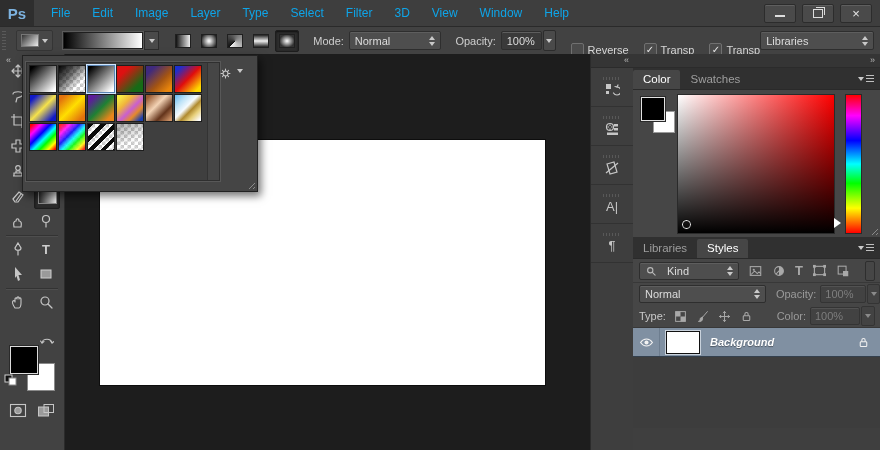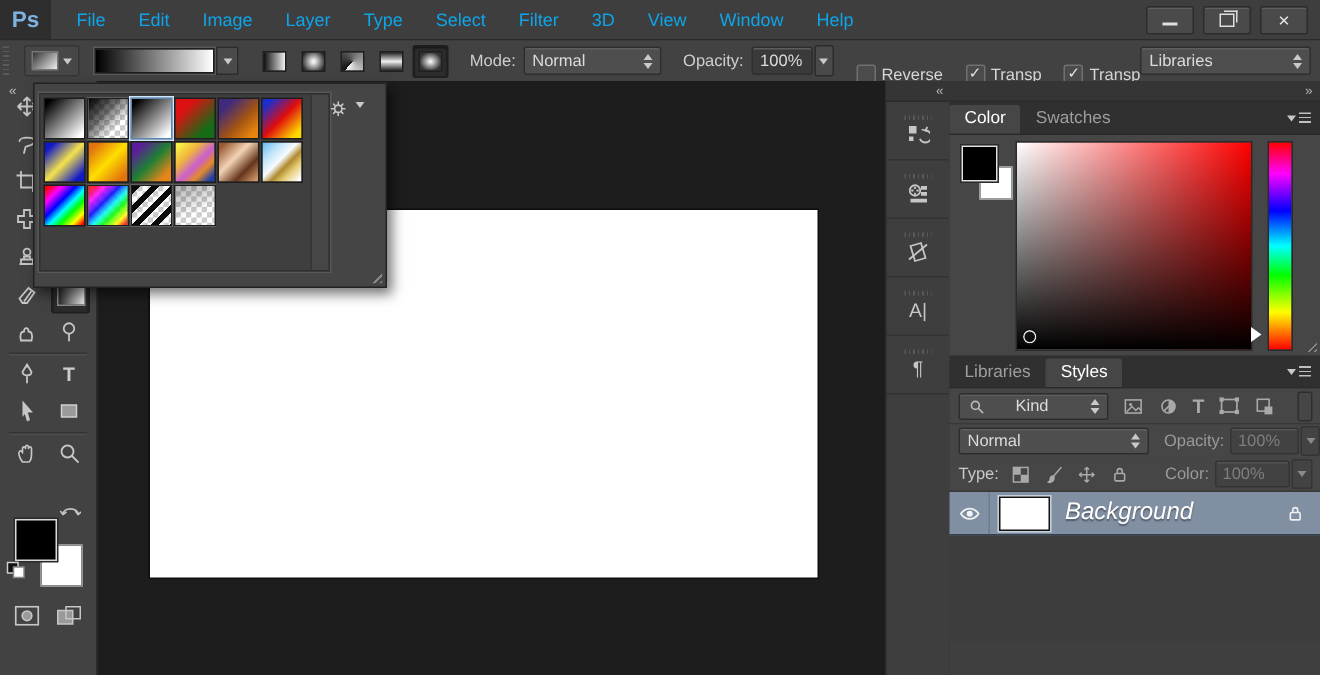--- a/index.html
+++ b/index.html
@@ -109,21 +109,21 @@
   .blendrow{height:22px;}
   .blendfield{width:128px;height:16px;margin-left:6px;justify-content:space-between;}
   .dimlabel{color:#9a9a9a;margin-left:10px;}
   .dimbox{width:40px;height:16px;color:#7e7e7e;background:#424242;border:1px solid #343434;box-shadow:inset 0 1px 0 #525252;border-radius:2px;display:flex;align-items:center;padding:0 4px;margin-left:4px;}
   .dimarrow{width:12px;height:18px;background:#434343;border:1px solid #343434;display:flex;align-items:center;justify-content:center;margin-left:1px;border-radius:2px;}
   .lockrow{height:22px;border-bottom:1px solid #383838;}
   .lockics{display:flex;gap:9px;margin-left:8px;align-items:center;}
   .layerrow{height:28px;background:#8090a2;border-bottom:1px solid #33404e;display:flex;align-items:center;}
   .eyebox{width:26px;display:flex;justify-content:center;border-right:1px solid #6d7d8f;height:28px;align-items:center;}
   .lthumb{width:32px;height:21px;background:#fff;border:1px solid #111;box-shadow:0 0 0 1px #c9d2dc;margin-left:6px;}
-  .lname{margin-left:10px;font-style:italic;color:#fff;font-size:16px;text-shadow:0 1px 1px rgba(0,0,0,.4);}
+  .lname{margin-left:10px;font-style:italic;color:#fff;font-size:11px;text-shadow:0 1px 1px rgba(0,0,0,.4);font-weight:bold;}
   .llock{margin-left:auto;margin-right:10px;}
   .layersrest{height:71px;background:#3d3d3d;}
   
   .gpicker{position:absolute;left:22px;top:55px;width:234px;height:135px;background:#454545;border:1px solid #222;
            box-shadow:3px 4px 8px rgba(0,0,0,.55);z-index:50;}
   .gwell{position:absolute;left:3px;top:6px;width:192px;height:117px;background:#3f3f3f;border:1px solid #2f2f2f;box-shadow:0 0 0 1px #585858;overflow:hidden;}
   .gswatches{position:absolute;left:2px;top:2px;width:176px;display:flex;flex-wrap:wrap;gap:1px;}
   .gsw{width:28px;height:28px;border:1px solid #1e1e1e;box-sizing:border-box;}
   .gsw.sel{outline:1px solid #cfe6ff;outline-offset:0px;border-color:#5c86b5;}
   .gscroll{position:absolute;right:0;top:0;width:11px;height:100%;background:#464646;border-left:1px solid #333;}
@@ -490,21 +490,21 @@
         <div class="tab active">Styles</div>
         <div class="menuicon">
             <span class="tridn"></span>
             <span class="lines"></span>
           </div>
       </div>
 
 
       <div class="lrow kindrow">
         <div class="field kindfield">
-          <span style="display:flex;align-items:flex-start;gap:20px">
+          <span style="display:flex;align-items:flex-start;gap:10px">
             <svg width="12" height="12" viewBox="0 0 16 16">
                 <g stroke="#b8b8b8" fill="none" stroke-width="1.5" stroke-linecap="round">
                   <circle cx="7" cy="7" r="3.5"></circle>
                   <path d="M9.8 9.8L13.5 13.5"></path>
                 </g>
               </svg>
             <span>Kind</span>
           </span>
           <span class="updown">
               <i class="u"></i>

